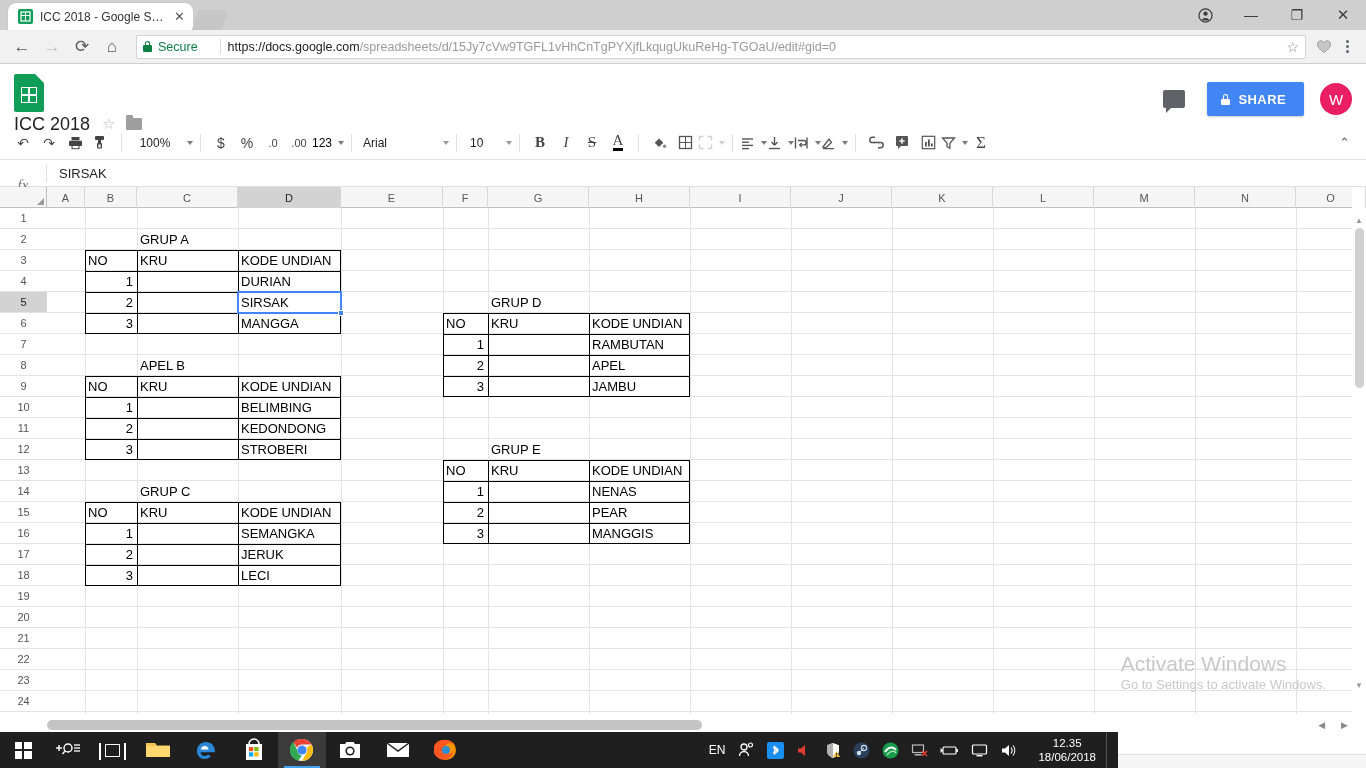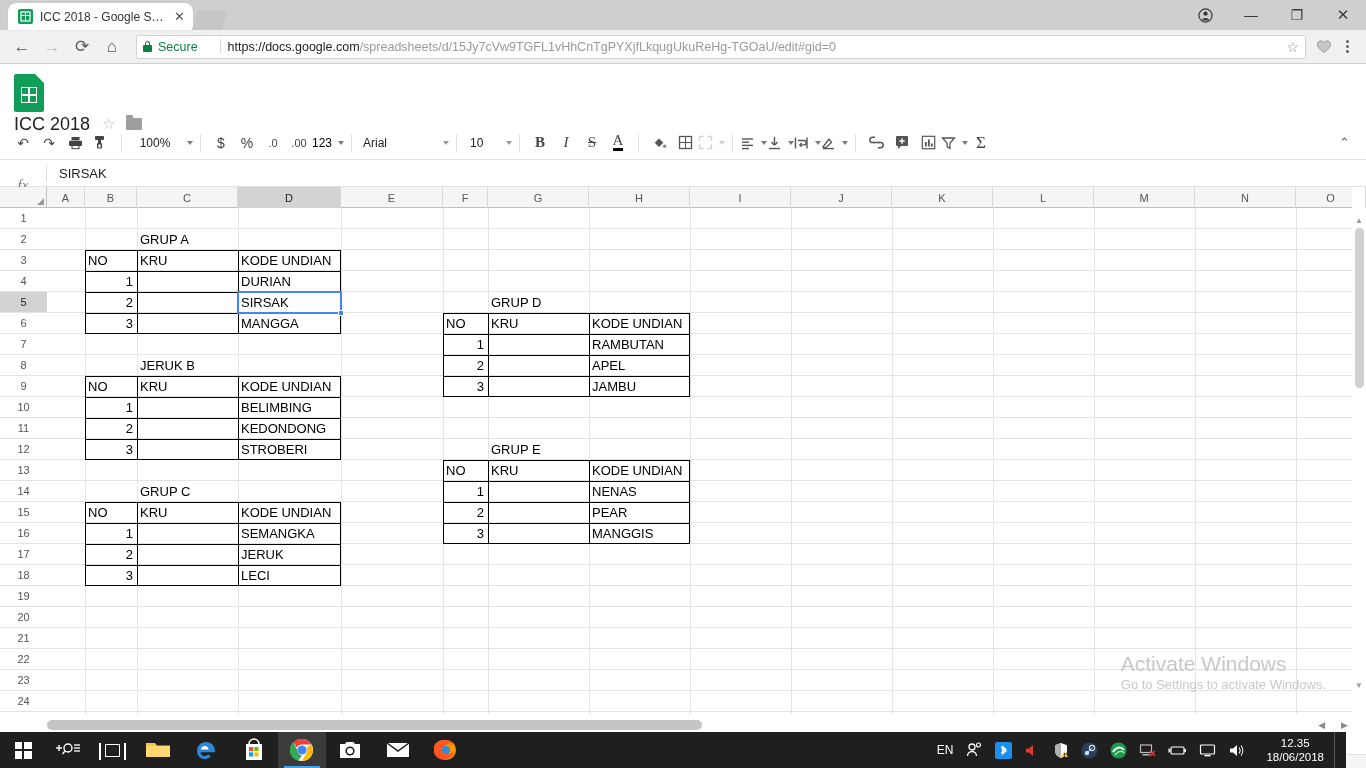--- a/index.html
+++ b/index.html
@@ -218,21 +218,21 @@
   
   .sheetbar {
     position:absolute; left:0; bottom:0; width:100%; height:14px;
     background:#f5f5f5; border-top:1px solid #e0e0e0;
     display:flex; align-items:center;
   }
   .sheet-tab { font-size:12px; color:#222; margin-left:116px; }
 
   
   .taskbar {
-    position:absolute; left:0; bottom:0; width:1346px; height:36px;
+    position:absolute; left:0; bottom:0; width:1118px; height:36px;
     background:#1f1f1f; display:flex; align-items:center; z-index:40;
   }
   .tb-item { height:36px; display:flex; align-items:center; justify-content:center; }
   .start { width:46px; }
   .start .win {
     width:17px; height:17px; display:grid; grid-template-columns:1fr 1fr;
     grid-template-rows:1fr 1fr; gap:2px;
   }
   .start .win i { background:#fff; display:block; }
   .search-ico { width:44px; color:#fff; font-size:15px; }
@@ -316,20 +316,31 @@
       <div class="gs-logo">
         <div class="doc"></div>
           <div class="tablebox"></div>
       </div>
       <div class="title-block">
         <div class="title-row">
           <span class="doc-title">ICC 2018</span>
           <span class="title-icon">☆</span>
           <span class="folder-icon"></span>
         </div>
+      </div>
+      <div class="header-right">
+        <span class="comment-ico"></span>
+        <span class="share-btn">
+          <span class="lockw">
+              <i class="shackle"></i>
+              <i class="body"></i>
+            </span>
+          <span>SHARE</span>
+        </span>
+        <span class="avatar">W</span>
       </div>
     </div>
 
     <div class="toolbar">
       <span class="tb">↶</span>
       <span class="tb">↷</span>
       <span class="tb">
         <svg width="15" height="14" viewBox="0 0 15 14">
             <rect x="3.5" y="1" width="8" height="3.3" fill="#444"></rect>
             <rect x="1" y="4.8" width="13" height="5.2" rx="1" fill="#444"></rect>
@@ -569,21 +580,21 @@
             <div class="cell" style="left: 90px; top: 21px; width: 101px;">GRUP A</div>
             <div class="cell" style="left: 38px; top: 42px; width: 52px;">NO</div>
             <div class="cell" style="left: 90px; top: 42px; width: 101px;">KRU</div>
             <div class="cell" style="left: 191px; top: 42px; width: 103px;">KODE UNDIAN</div>
             <div class="cell right" style="left: 38px; top: 63px; width: 52px;">1</div>
             <div class="cell" style="left: 191px; top: 63px; width: 103px;">DURIAN</div>
             <div class="cell right" style="left: 38px; top: 84px; width: 52px;">2</div>
             <div class="cell" style="left: 191px; top: 84px; width: 103px;">SIRSAK</div>
             <div class="cell right" style="left: 38px; top: 105px; width: 52px;">3</div>
             <div class="cell" style="left: 191px; top: 105px; width: 103px;">MANGGA</div>
-            <div class="cell" style="left: 90px; top: 147px; width: 101px;">JERUK B</div>
+            <div class="cell" style="left: 90px; top: 147px; width: 101px;">APEL B</div>
             <div class="cell" style="left: 38px; top: 168px; width: 52px;">NO</div>
             <div class="cell" style="left: 90px; top: 168px; width: 101px;">KRU</div>
             <div class="cell" style="left: 191px; top: 168px; width: 103px;">KODE UNDIAN</div>
             <div class="cell right" style="left: 38px; top: 189px; width: 52px;">1</div>
             <div class="cell" style="left: 191px; top: 189px; width: 103px;">BELIMBING</div>
             <div class="cell right" style="left: 38px; top: 210px; width: 52px;">2</div>
             <div class="cell" style="left: 191px; top: 210px; width: 103px;">KEDONDONG</div>
             <div class="cell right" style="left: 38px; top: 231px; width: 52px;">3</div>
             <div class="cell" style="left: 191px; top: 231px; width: 120px;">STROBERI</div>
             <div class="cell" style="left: 90px; top: 273px; width: 101px;">GRUP C</div>

